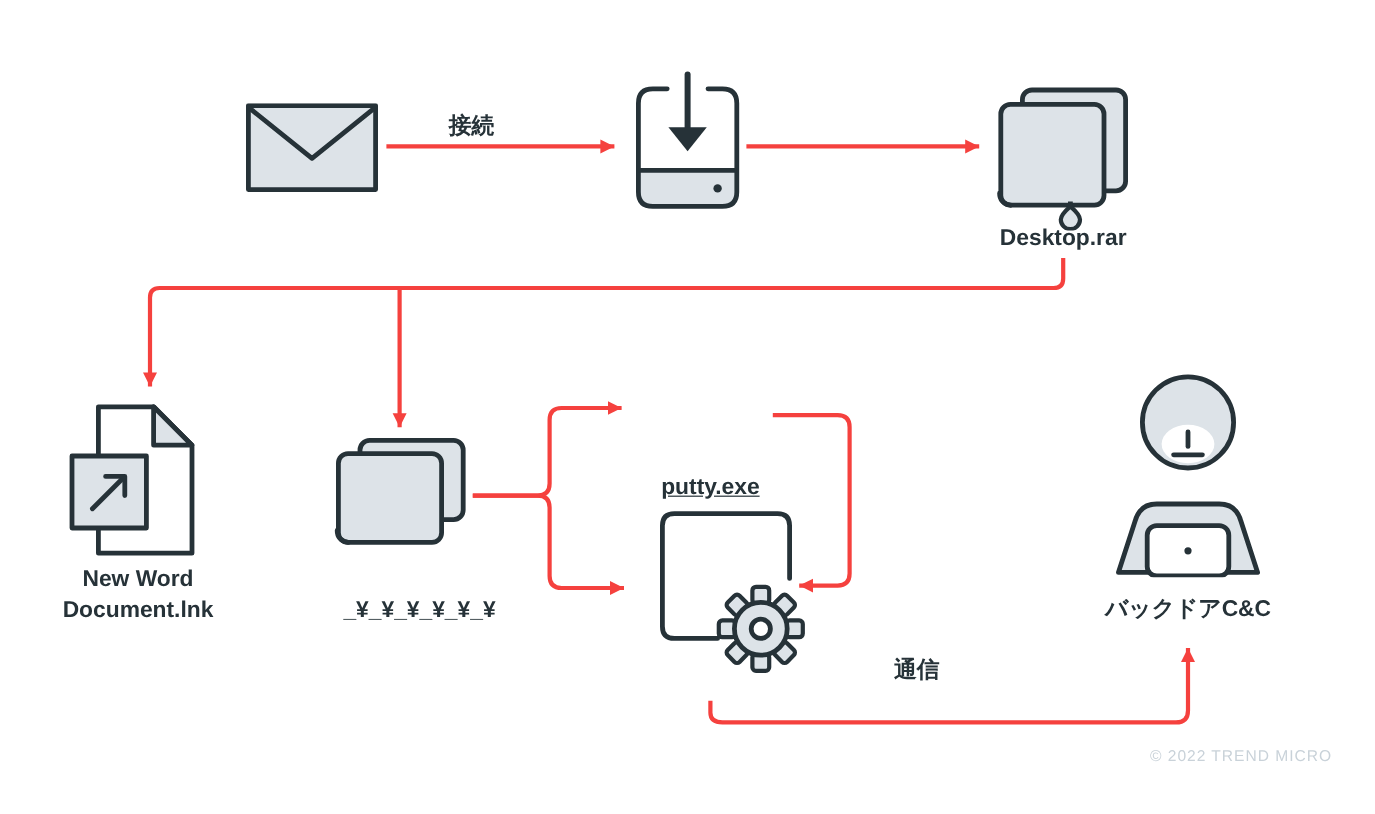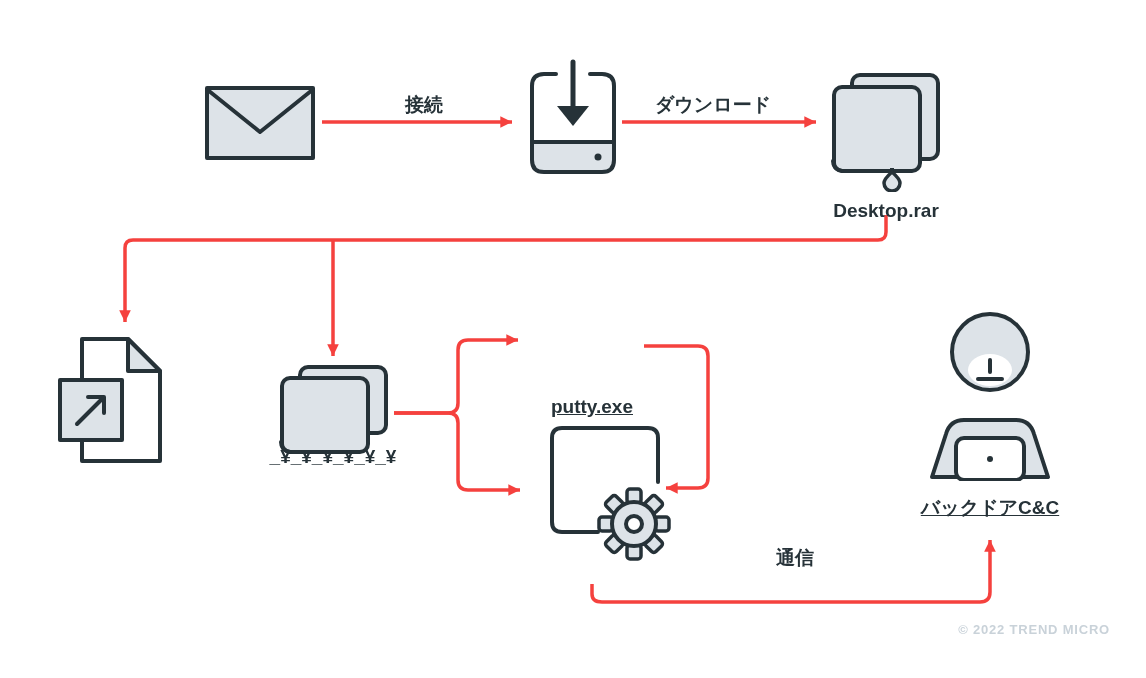--- a/index.html
+++ b/index.html
@@ -25,31 +25,30 @@
   .node-label{
     position:absolute;
     text-align:center;
     color:var(--dark);
     font-size:19px;
     font-weight:600;
     line-height:26px;
   }
   .edge-label{
     position:absolute;
-    text-align:center;
     color:var(--dark);
     font-size:19px;
     font-weight:600;
   }
   .copyright{
     position:absolute;
     text-align:right;
     color:var(--muted);
     font-size:13px;
-    font-weight:700;
+    font-weight:400;
     letter-spacing:0.8px;
   }
   .ico-stroke{fill:none;stroke:var(--dark);stroke-width:4;stroke-linecap:round;stroke-linejoin:round;}
   .ico-fill{fill:var(--fill);stroke:var(--dark);stroke-width:4;stroke-linejoin:round;}
   .ico-white{fill:#fff;stroke:var(--dark);stroke-width:4;stroke-linejoin:round;}
   .tooth{fill:var(--fill);stroke:var(--dark);stroke-width:3.5;}
   .gearbody{fill:var(--fill);stroke:var(--dark);stroke-width:4;}
   .gearhole{fill:#fff;stroke:var(--dark);stroke-width:4;}
   .badge-text{
     font-family:"Liberation Sans","DejaVu Sans",sans-serif;
@@ -100,40 +99,41 @@
 
   <div class="node" style="left:828px;top:72px;">
     <svg width="115" height="120" viewBox="0 0 115 120">
       <rect x="24" y="3" width="86" height="84" rx="8" class="ico-fill"></rect>
       <rect x="6" y="15" width="86" height="84" rx="8" class="ico-fill"></rect>
       <path d="M14,99 Q5,97 5,89" class="ico-stroke"></path>
       <line x1="64" y1="96" x2="64" y2="102" stroke="var(--dark)" stroke-width="4"></line>
       <path d="M64,100 Q56,107 56,111 A8,8 0 1 0 72,111 Q72,107 64,100 Z" fill="var(--fill)" stroke="var(--dark)" stroke-width="3.5"></path>
     </svg>
   </div>
-  <div class="node-label" style="left:806px;top:198px;width:160px;">Desktop.rar</div>
+  <div class="node-label" style="left:806px;top:186px;width:160px;">Desktop.rar</div>
 
   <div class="node" style="left:56px;top:336px;">
     <svg width="115" height="128" viewBox="0 0 115 128">
       <path d="M26,3 H72 L104,35 V125 H26 Z" class="ico-white"></path>
       <path d="M72,3 V35 H104 Z" class="ico-fill"></path>
       <rect x="4" y="44" width="62" height="60" class="ico-fill"></rect>
       <line x1="21" y1="88" x2="46" y2="63" stroke="var(--dark)" stroke-width="4" stroke-linecap="round"></line>
       <path d="M32,61 H48 V77" class="ico-stroke"></path>
     </svg>
   </div>
+  <div class="node-label" style="left:27px;top:470px;width:176px;">New Word Document.lnk</div>
 
   <div class="node" style="left:276px;top:364px;">
     <svg width="116" height="96" viewBox="0 0 116 96">
       <rect x="24" y="3" width="86" height="66" rx="8" class="ico-fill"></rect>
       <rect x="6" y="14" width="86" height="74" rx="8" class="ico-fill"></rect>
       <path d="M14,88 Q5,86 5,78" class="ico-stroke"></path>
     </svg>
   </div>
-  <div class="node-label" style="left:253px;top:444px;width:160px;">_¥_¥_¥_¥_¥_¥</div>
+  <div class="node-label" style="left:253px;top:496px;width:160px;text-align:right;">_¥_¥_¥_¥_¥_¥</div>
 
   <div class="node-label" style="left:537px;top:394px;width:110px;text-decoration:underline;">putty.exe</div>
 
   <div class="node" style="left:546px;top:420px;">
     <svg width="130" height="146" viewBox="0 0 130 146">
       <path d="M52,112 H16 Q6,112 6,102 V18 Q6,8 16,8 H102 Q112,8 112,18 V62" class="ico-stroke"></path>
       <g>
         <rect class="tooth" x="81" y="69" width="14" height="14" rx="3"></rect>
         <rect class="tooth" x="81" y="69" width="14" height="14" rx="3" transform="rotate(45 88 104)"></rect>
         <rect class="tooth" x="81" y="69" width="14" height="14" rx="3" transform="rotate(90 88 104)"></rect>
@@ -153,21 +153,20 @@
       <circle cx="62" cy="46" r="38" fill="var(--fill)"></circle>
       <ellipse cx="62" cy="64" rx="22" ry="16" fill="#fff"></ellipse>
       <line x1="62" y1="54" x2="62" y2="66" stroke="var(--dark)" stroke-width="4" stroke-linecap="round"></line>
       <line x1="50" y1="73" x2="74" y2="73" stroke="var(--dark)" stroke-width="4" stroke-linecap="round"></line>
       <circle cx="62" cy="46" r="38" fill="none" stroke="var(--dark)" stroke-width="4"></circle>
       <path d="M4,171 L18,128 Q22,114 36,114 H88 Q102,114 106,128 L120,171 Z" class="ico-fill"></path>
       <rect x="28" y="132" width="68" height="42" rx="8" class="ico-white"></rect>
       <circle cx="62" cy="153" r="3" fill="var(--dark)"></circle>
     </svg>
   </div>
-  <div class="node-label" style="left:900px;top:495px;width:180px;text-decoration:underline;">バックドアC&amp;C</div>
+  <div class="node-label" style="left:900px;top:495px;width:180px;">バックドアC&amp;C</div>
 
   <div class="edge-label" style="left:374px;top:92px;width:100px;">接続</div>
-  <div class="edge-label" style="left:633px;top:92px;width:160px;">ダウンロード</div>
   <div class="edge-label" style="left:745px;top:545px;width:100px;">通信</div>
 
   <div class="copyright" style="left:930px;top:622px;width:180px;">© 2022 TREND MICRO</div>
 
 </div>
 
 </body></html>

